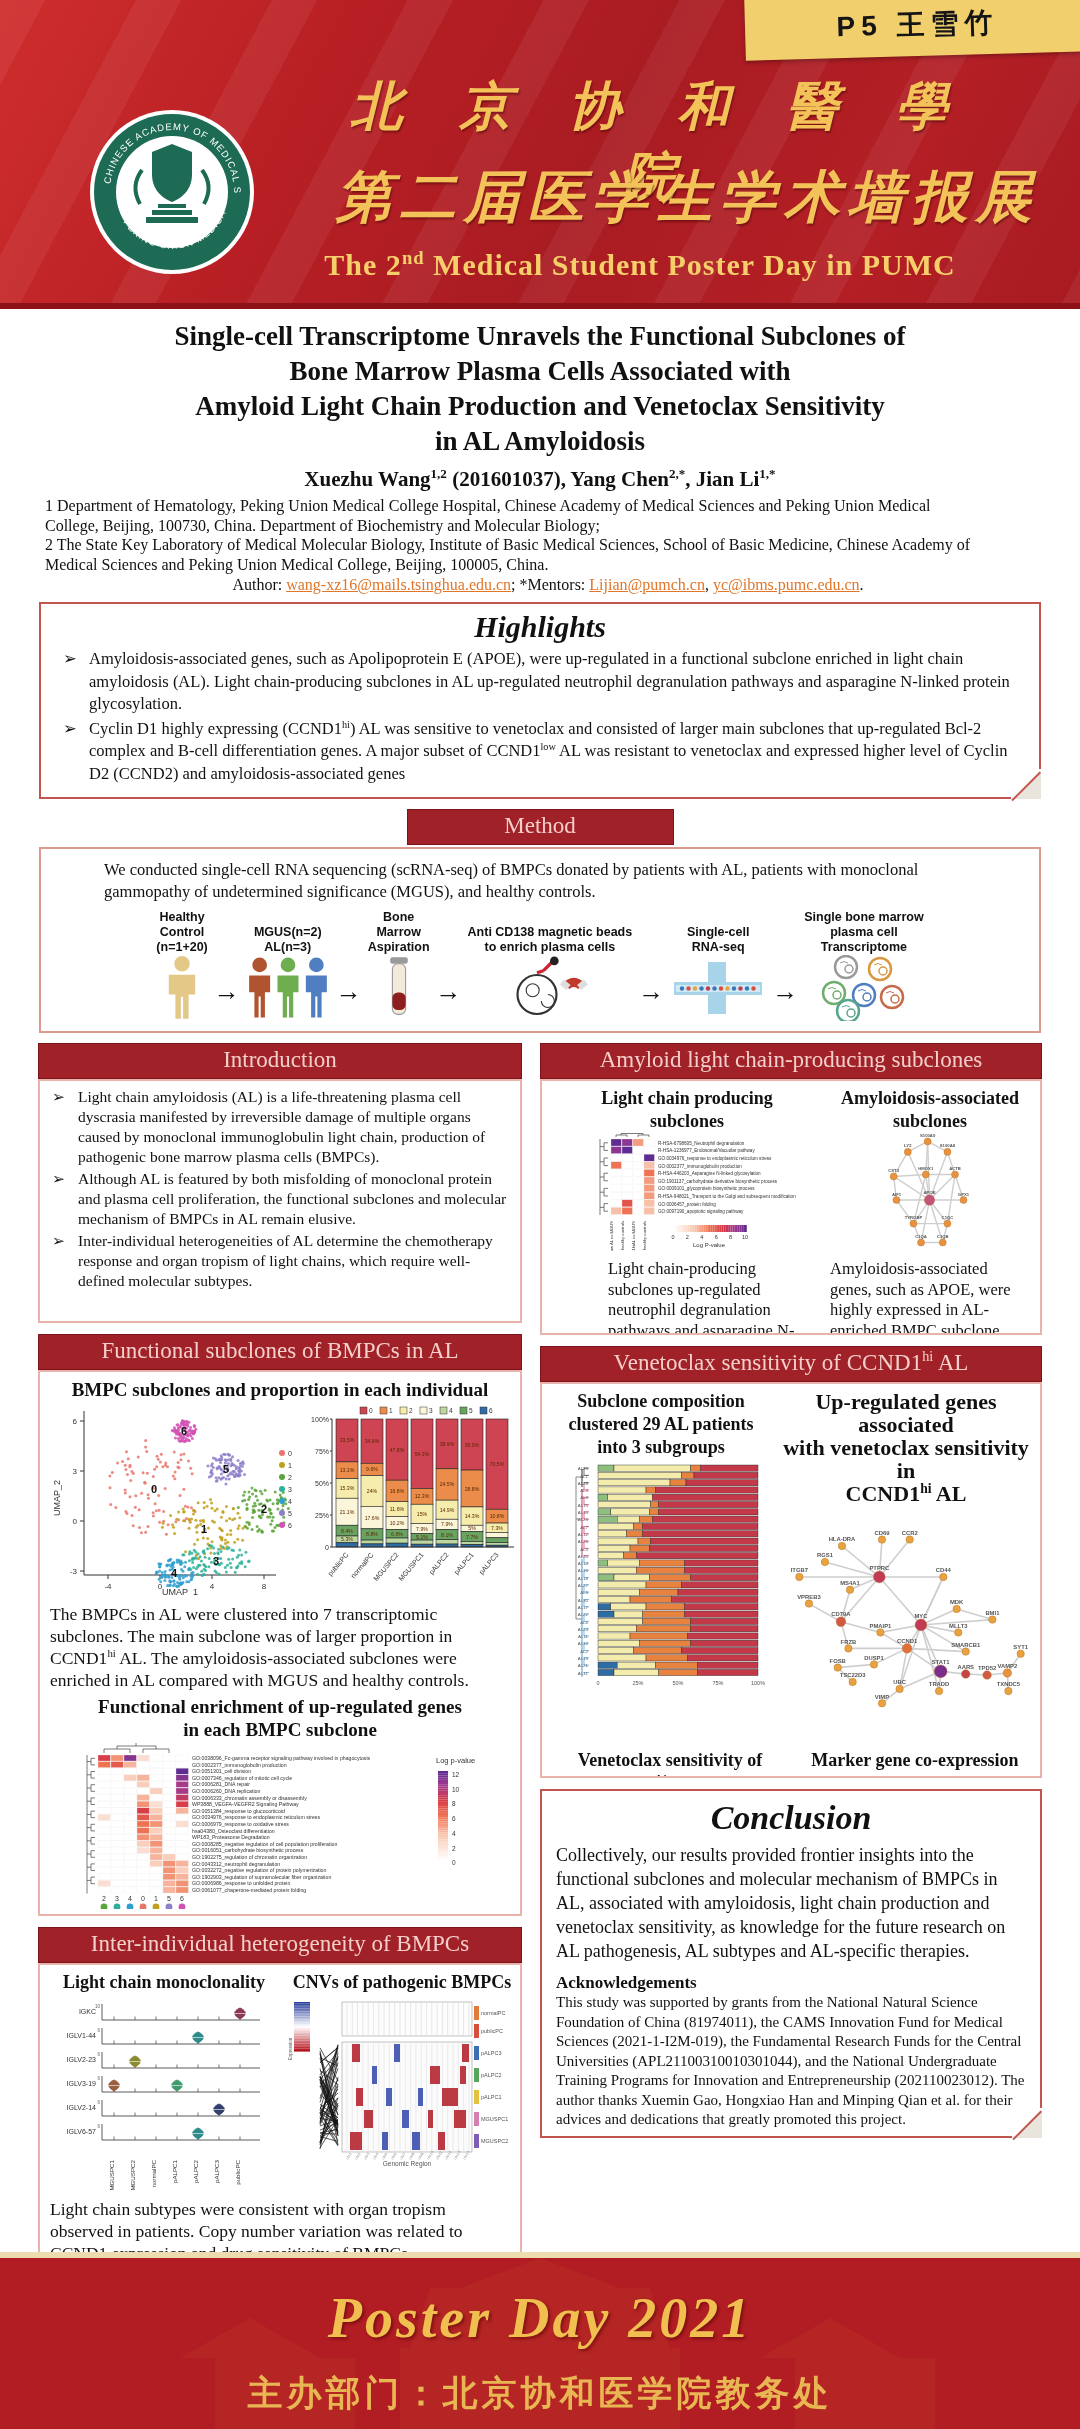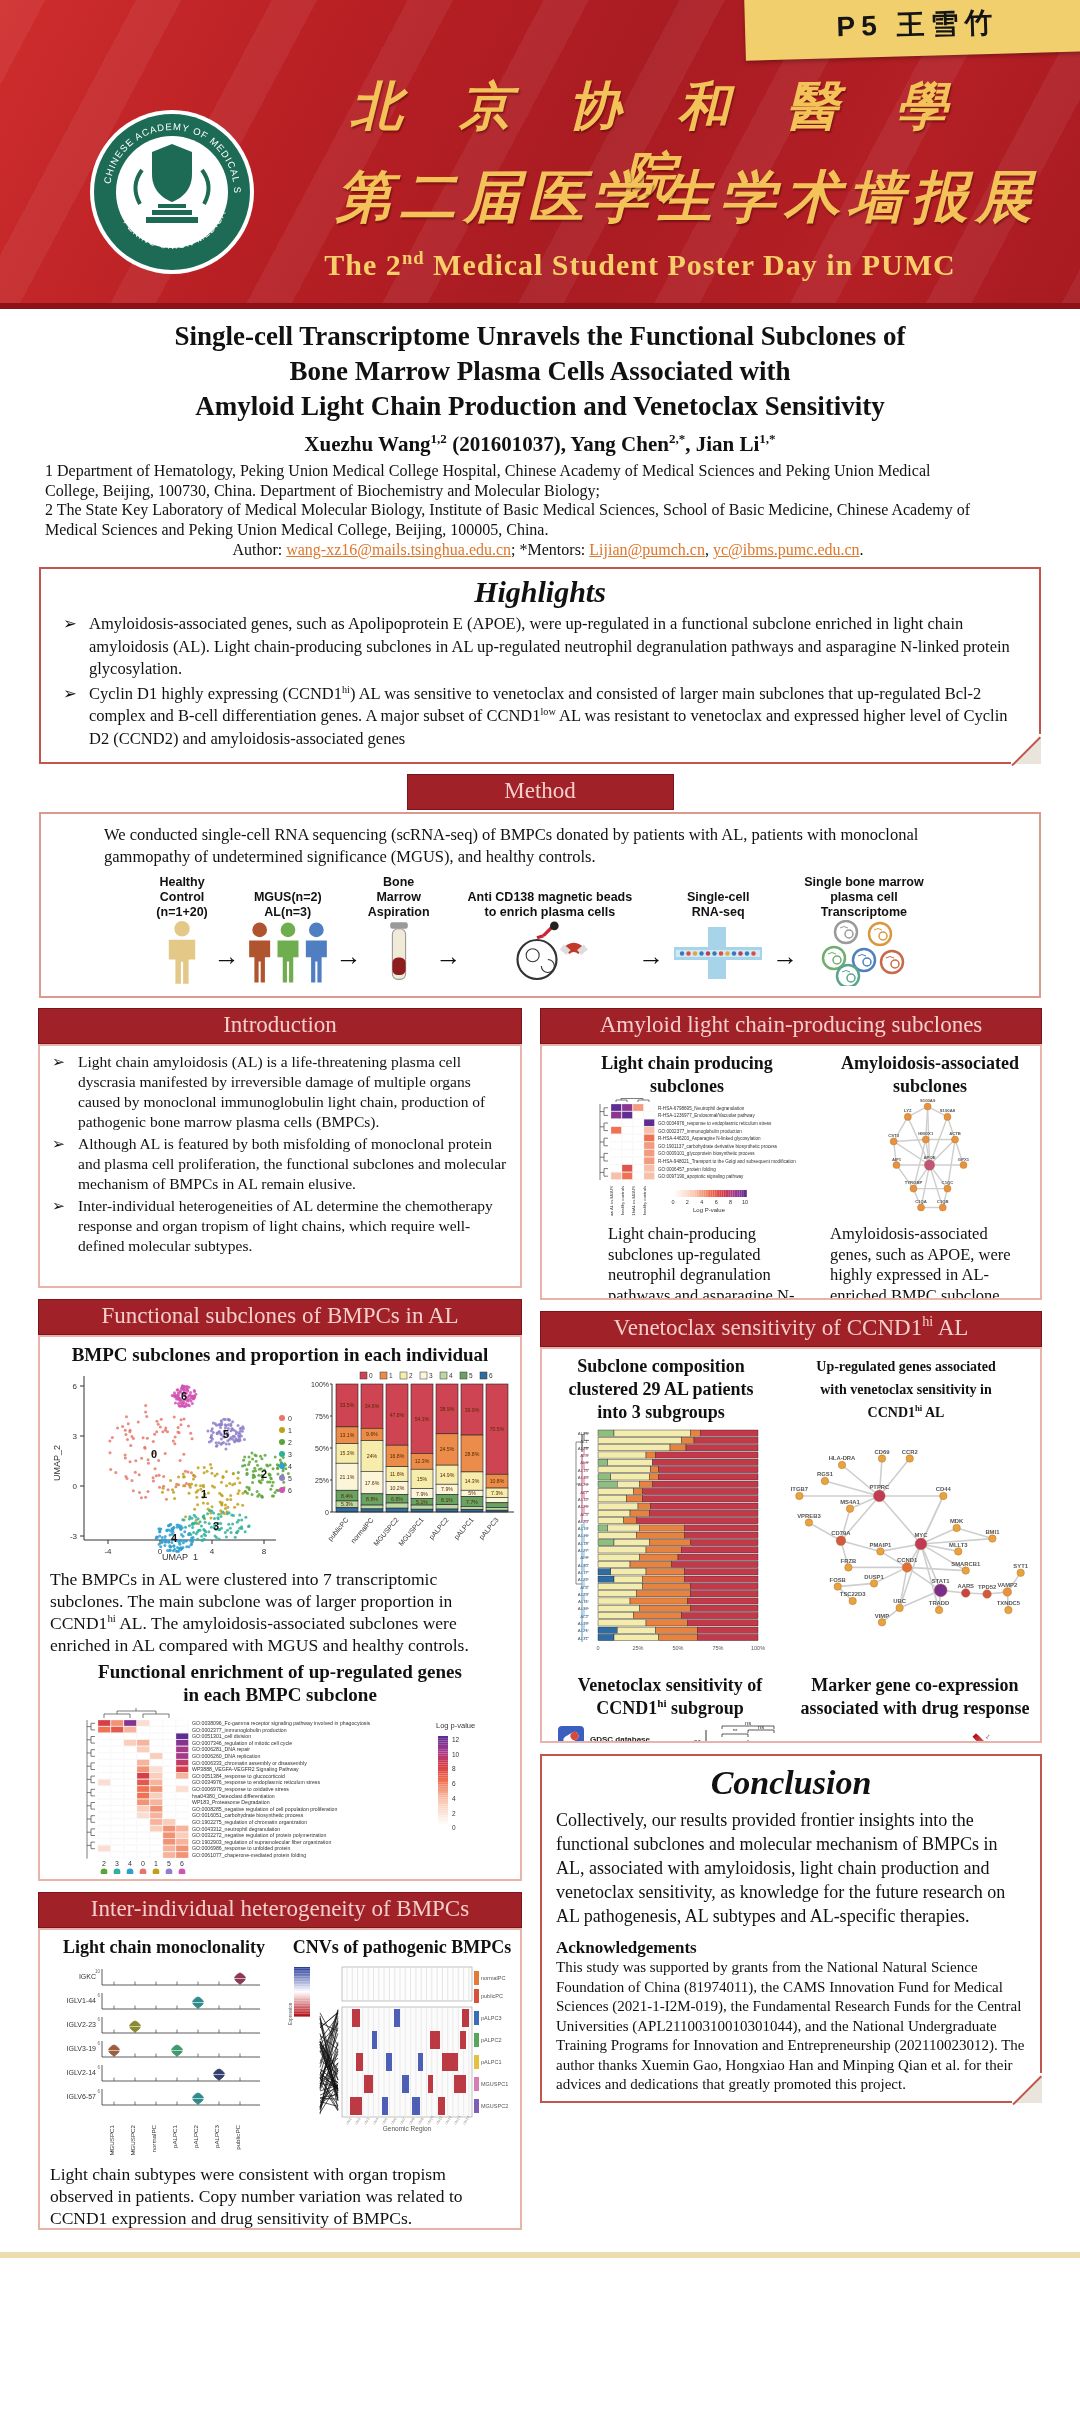--- a/index.html
+++ b/index.html
@@ -121,20 +121,21 @@
     <div class="en-line">The 2<sup>nd</sup> Medical Student Poster Day in PUMC</div>
   </div>
   <div class="divider"></div>
 
   <div class="content">
 
     <div class="title">
       <div>Single-cell Transcriptome Unravels the Functional Subclones of</div>
       <div>Bone Marrow Plasma Cells Associated with</div>
       <div>Amyloid Light Chain Production and Venetoclax Sensitivity</div>
+      <div>in AL Amyloidosis</div>
     </div>
 
     <div class="authors">Xuezhu Wang<sup>1,2</sup> (201601037), Yang Chen<sup>2,*</sup>, Jian Li<sup>1,*</sup></div>
 
     <div class="affil">
       <div>1 Department of Hematology, Peking Union Medical College Hospital, Chinese Academy of Medical Sciences and Peking Union Medical</div>
       <div>College, Beijing, 100730, China. Department of Biochemistry and Molecular Biology;</div>
       <div>2 The State Key Laboratory of Medical Molecular Biology, Institute of Basic Medical Sciences, School of Basic Medicine, Chinese Academy of</div>
       <div>Medical Sciences and Peking Union Medical College, Beijing, 100005, China.</div>
     </div>
@@ -2003,21 +2004,21 @@
                     <path d="M30 18 H24 V110 M30 60 H24 M30 160 H24 V110" stroke="#888"></path>
                   </g>
                   <text x="46" y="225.70000000000002" font-size="5.5" text-anchor="middle" fill="#555">0</text>
                   <text x="86" y="225.70000000000002" font-size="5.5" text-anchor="middle" fill="#555">25%</text>
                   <text x="126" y="225.70000000000002" font-size="5.5" text-anchor="middle" fill="#555">50%</text>
                   <text x="166" y="225.70000000000002" font-size="5.5" text-anchor="middle" fill="#555">75%</text>
                   <text x="206" y="225.70000000000002" font-size="5.5" text-anchor="middle" fill="#555">100%</text>
                 </svg>
             </div>
             <div style="flex:1.1;text-align:center">
-              <div class="figtitle prewrap" style="font-size:14px">Up-regulated genes associated<br>with venetoclax sensitivity in<br>CCND1<sup>hi</sup> AL</div>
+              <div class="figtitle prewrap" style="font-size:22px">Up-regulated genes associated<br>with venetoclax sensitivity in<br>CCND1<sup>hi</sup> AL</div>
               <svg id="net2" width="256" height="226" viewBox="0 0 480 370">
                   <g stroke="#c9c9c9" stroke-width="3" stroke-linecap="round" opacity="0.9">
                     <line x1="190" y1="108" x2="120" y2="50"></line>
                     <line x1="190" y1="108" x2="195" y2="38"></line>
                     <line x1="190" y1="108" x2="247" y2="38"></line>
                     <line x1="190" y1="108" x2="88" y2="80"></line>
                     <line x1="190" y1="108" x2="40" y2="108"></line>
                     <line x1="190" y1="108" x2="135" y2="132"></line>
                     <line x1="190" y1="108" x2="310" y2="108"></line>
                     <line x1="190" y1="108" x2="268" y2="198"></line>
@@ -2276,13 +2277,25 @@
           <div class="conc-p">Collectively, our results provided frontier insights into the functional subclones and molecular mechanism of BMPCs in AL, associated with amyloidosis, light chain production and venetoclax sensitivity, as knowledge for the future research on AL pathogenesis, AL subtypes and AL-specific therapies.</div>
           <div class="ack-t">Acknowledgements</div>
           <div class="ack-p">This study was supported by grants from the National Natural Science Foundation of China (81974011), the CAMS Innovation Fund for Medical Sciences (2021-1-I2M-019), the Fundamental Research Funds for the Central Universities (APL21100310010301044), and the National Undergraduate Training Programs for Innovation and Entrepreneurship (202110023012). The author thanks Xuemin Gao, Hongxiao Han and Minping Qian et al. for their advices and dedications that greatly promoted this project.</div>
           <div class="dogear"></div>
         </div>
       </div>
     </div>
   </div>
 
   <div class="footer-line"></div>
+  <div class="footer">
+    <svg class="sil" width="1080" height="171">
+      <g fill="#c2402a" opacity="0.45">
+        <path d="M430 30 h220 l20 60 h-260 z M400 90 h280 v81 h-280 z"></path>
+        <path d="M540 0 l90 34 h-180 z"></path>
+        <path d="M250 60 l70 40 h-140 z M215 100 h140 v71 h-140 z"></path>
+        <path d="M830 60 l70 40 h-140 z M795 100 h140 v71 h-140 z"></path>
+      </g>
+    </svg>
+    <div class="pday">Poster Day 2021</div>
+    <div class="organizer">主办部门：北京协和医学院教务处</div>
+  </div>
 </div>
 
 </body></html>

